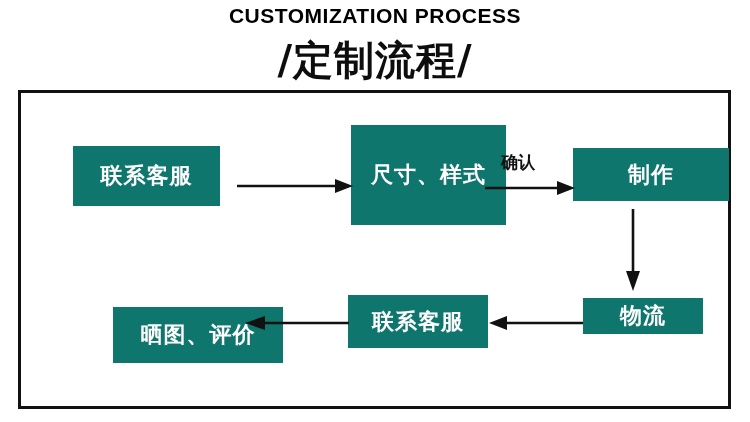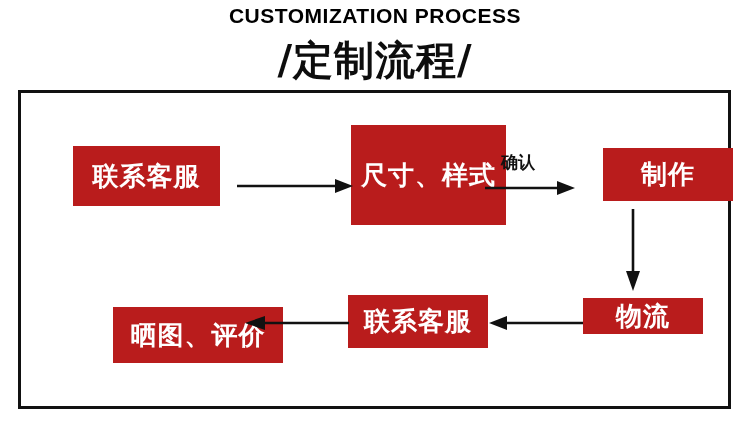--- a/index.html
+++ b/index.html
@@ -54,28 +54,28 @@
     width: 713px;
     height: 319px;
     border: 3px solid #111111;
     box-sizing: border-box;
     background: #ffffff;
   }
 
   
   .pbox {
     position: absolute;
-    background: #b91c1c;
+    background: #0f766e;
     color: #ffffff;
     display: flex;
     align-items: center;
     justify-content: center;
     box-sizing: border-box;
     font-family: Liberation Mono, monospace;
-    font-size: 26px;
+    font-size: 22px;
     font-weight: 700;
     letter-spacing: 1px;
     white-space: nowrap;
   }
 
   
   .edge-label {
     position: absolute;
     font-family: "DejaVu Sans", "Liberation Sans", sans-serif;
     font-size: 17px;
@@ -101,21 +101,21 @@
   <div class="title-en">CUSTOMIZATION PROCESS</div>
 
   <div class="title-cn">/定制流程/</div>
 
   <div class="frame">
 
     <div class="pbox" style="left:52px; top:53px; width:147px; height:60px;">联系客服</div>
 
     <div class="pbox" style="left:330px; top:32px; width:155px; height:100px;">尺寸、样式</div>
 
-    <div class="pbox" style="left:582px; top:55px; width:130px; height:53px;">制作</div>
+    <div class="pbox" style="left:552px; top:55px; width:156px; height:53px;">制作</div>
 
     <div class="pbox" style="left:562px; top:205px; width:120px; height:36px;">物流</div>
 
     <div class="pbox" style="left:327px; top:202px; width:140px; height:53px;">联系客服</div>
 
     <div class="pbox" style="left:52px; top:214px; width:170px; height:56px;margin-left:40px;">晒图、评价</div>
 
     <div class="edge-label" style="left:480px; top:58px; width:60px;">确认</div>
 
     <div class="arrow" style="left:216px; top:85px;">

